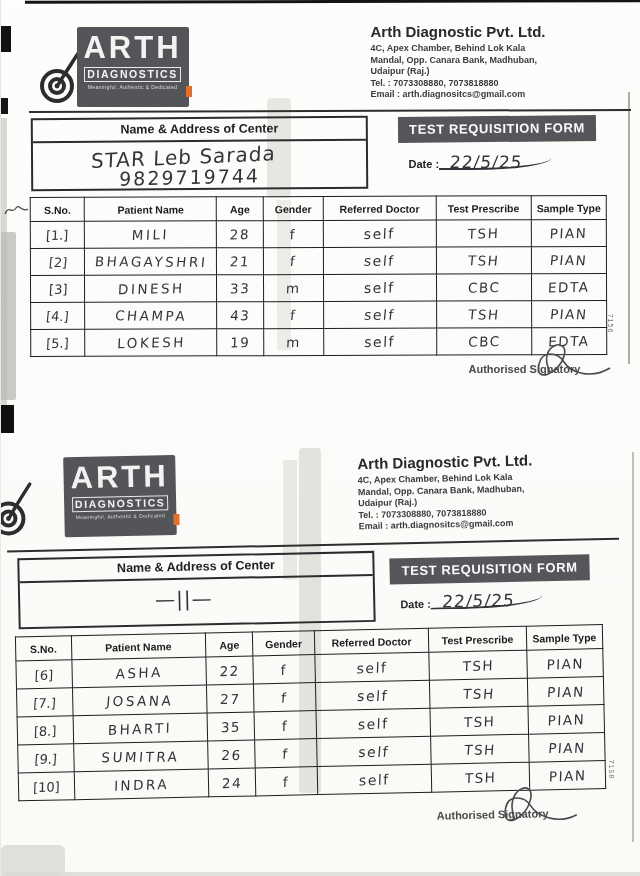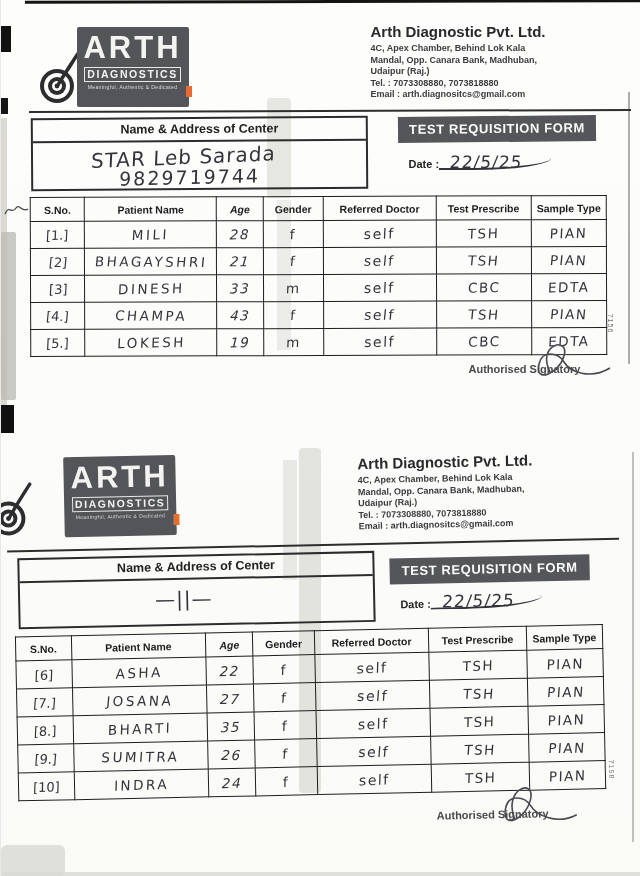--- a/index.html
+++ b/index.html
@@ -61,21 +61,21 @@
   table.req{position:absolute;border-collapse:collapse;table-layout:fixed;}
   table.req th{border:1.8px solid #1e1e21;font-size:10.5px;font-weight:bold;color:#1c1c1e;height:23px;padding:0;background:transparent;}
   table.req td{border:1.8px solid #1e1e21;text-align:center;padding:0;}
   .form1 table.req td{height:26px;}
   .form2 table.req td{height:27px;}
   td .hw-cell{display:inline-block;font-family:"DejaVu Sans",sans-serif;color:var(--pen,#33343a);font-size:13.5px;transform:rotate(-1deg) skewX(-4deg);letter-spacing:1.5px;white-space:nowrap;}
   td.c0 .hw-cell{letter-spacing:0;font-size:13px;}
   td.c1 .hw-cell{letter-spacing:2.5px;}
   td.c4 .hw-cell{font-size:14px;}
   tr:nth-child(even) .hw-cell{transform:rotate(0.6deg) skewX(-5deg);}
-  .c0{width:9.4%;} .c1{width:23%;} .c2{width:8%;font-style:italic;} .c3{width:10.4%;} .c4{width:19.6%;} .c5{width:16.6%;} .c6{width:13%;}
+  .c0{width:9.4%;} .c1{width:23%;} .c2{width:8%;} .c3{width:10.4%;} .c4{width:19.6%;} .c5{width:16.6%;} .c6{width:13%;}
   
   .signatory{position:absolute;font-size:11px;font-weight:bold;color:#4a4a4c;}
   .sig-svg{position:absolute;}
   .side-num{position:absolute;font-size:7px;color:#777;transform:rotate(90deg);letter-spacing:1px;}
 </style>
 </head>
 <body>
 
 <div class="page">
 

